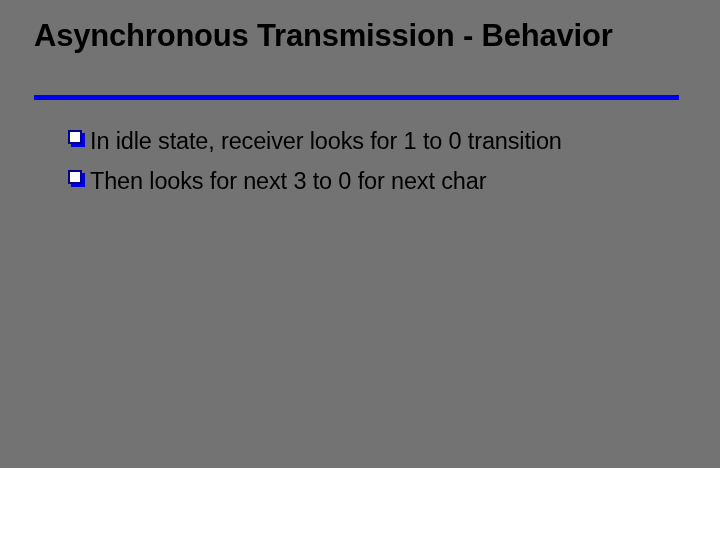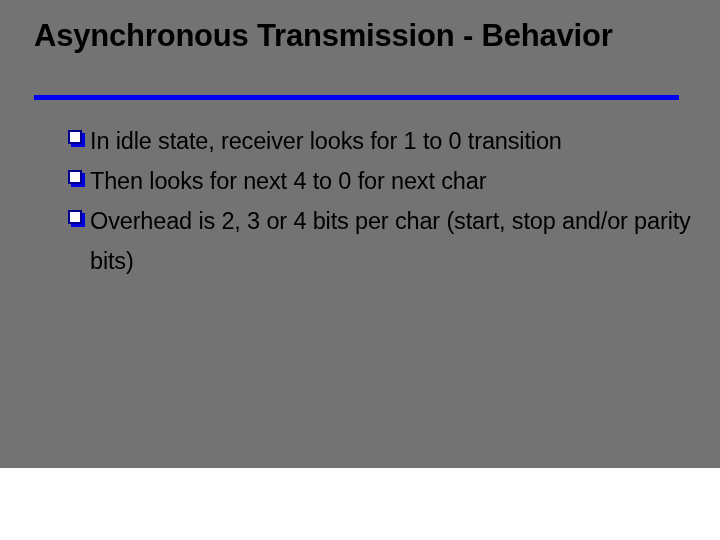--- a/index.html
+++ b/index.html
@@ -102,24 +102,20 @@
   <ul class="body-list">
 
     <li class="bullet-item">
       <span class="bullet-marker"></span>
       <span class="bullet-text">In idle state, receiver looks for 1 to 0 transition</span>
     </li>
 
 
     <li class="bullet-item">
       <span class="bullet-marker"></span>
-      <span class="bullet-text">Then looks for next 4 to 0 for next char</span>
+      <span class="bullet-text">Then looks for next 3 to 0 for next char</span>
     </li>
 
 
-    <li class="bullet-item">
-      <span class="bullet-marker"></span>
-      <span class="bullet-text">Overhead is 2, 3 or 4 bits per char (start, stop and/or parity bits)</span>
-    </li>
 
   </ul>
 
 </div>
 
 </body></html>

